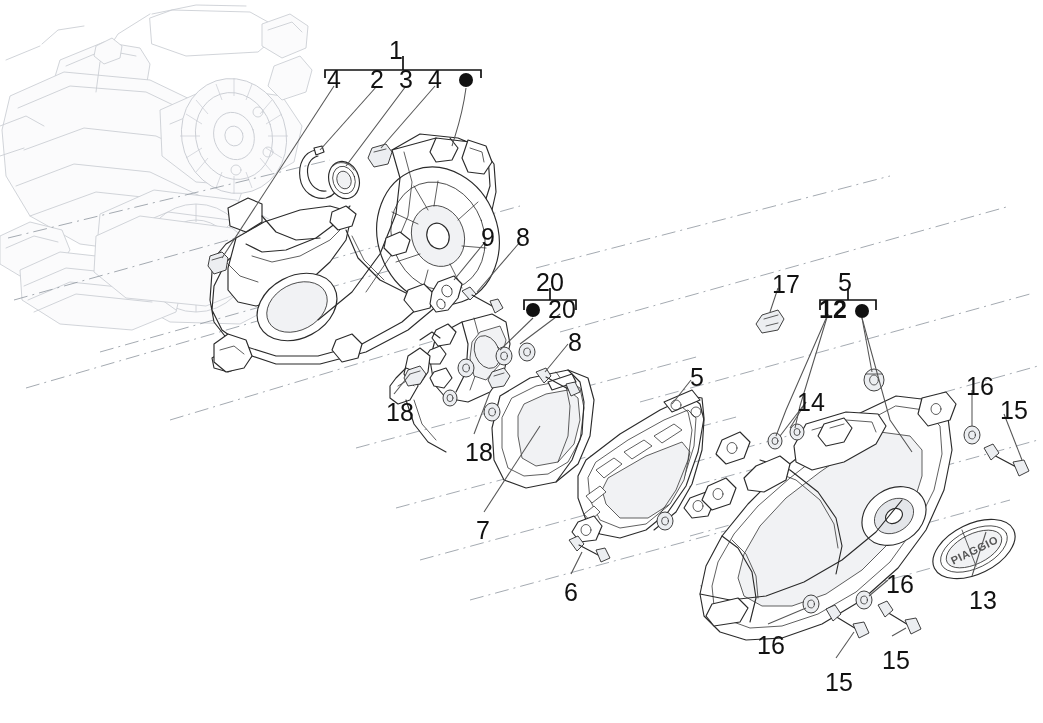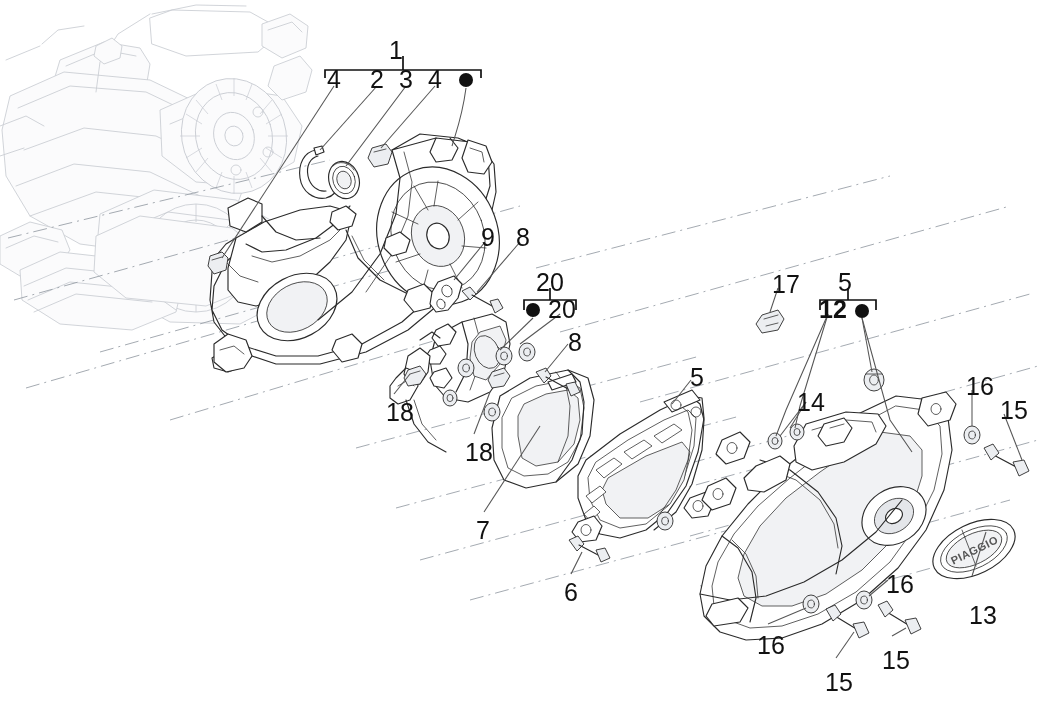--- a/index.html
+++ b/index.html
@@ -473,15 +473,15 @@
 <div class="lbl" style="left:772px;top:272px;">17</div>
 <div class="lbl" style="left:838px;top:270px;">5</div>
 <div class="lbl" style="left:819px;top:297px;font-weight:bold;">12</div>
 <div class="lbl" style="left:797px;top:390px;">14</div>
 <div class="lbl" style="left:966px;top:374px;">16</div>
 <div class="lbl" style="left:1000px;top:398px;">15</div>
 <div class="lbl" style="left:886px;top:572px;">16</div>
 <div class="lbl" style="left:757px;top:633px;">16</div>
 <div class="lbl" style="left:825px;top:670px;">15</div>
 <div class="lbl" style="left:882px;top:648px;">15</div>
-<div class="lbl" style="left:969px;top:588px;margin-top:15px;">13</div>
+<div class="lbl" style="left:969px;top:588px;">13</div>
 
 </div>
 
 </body></html>

